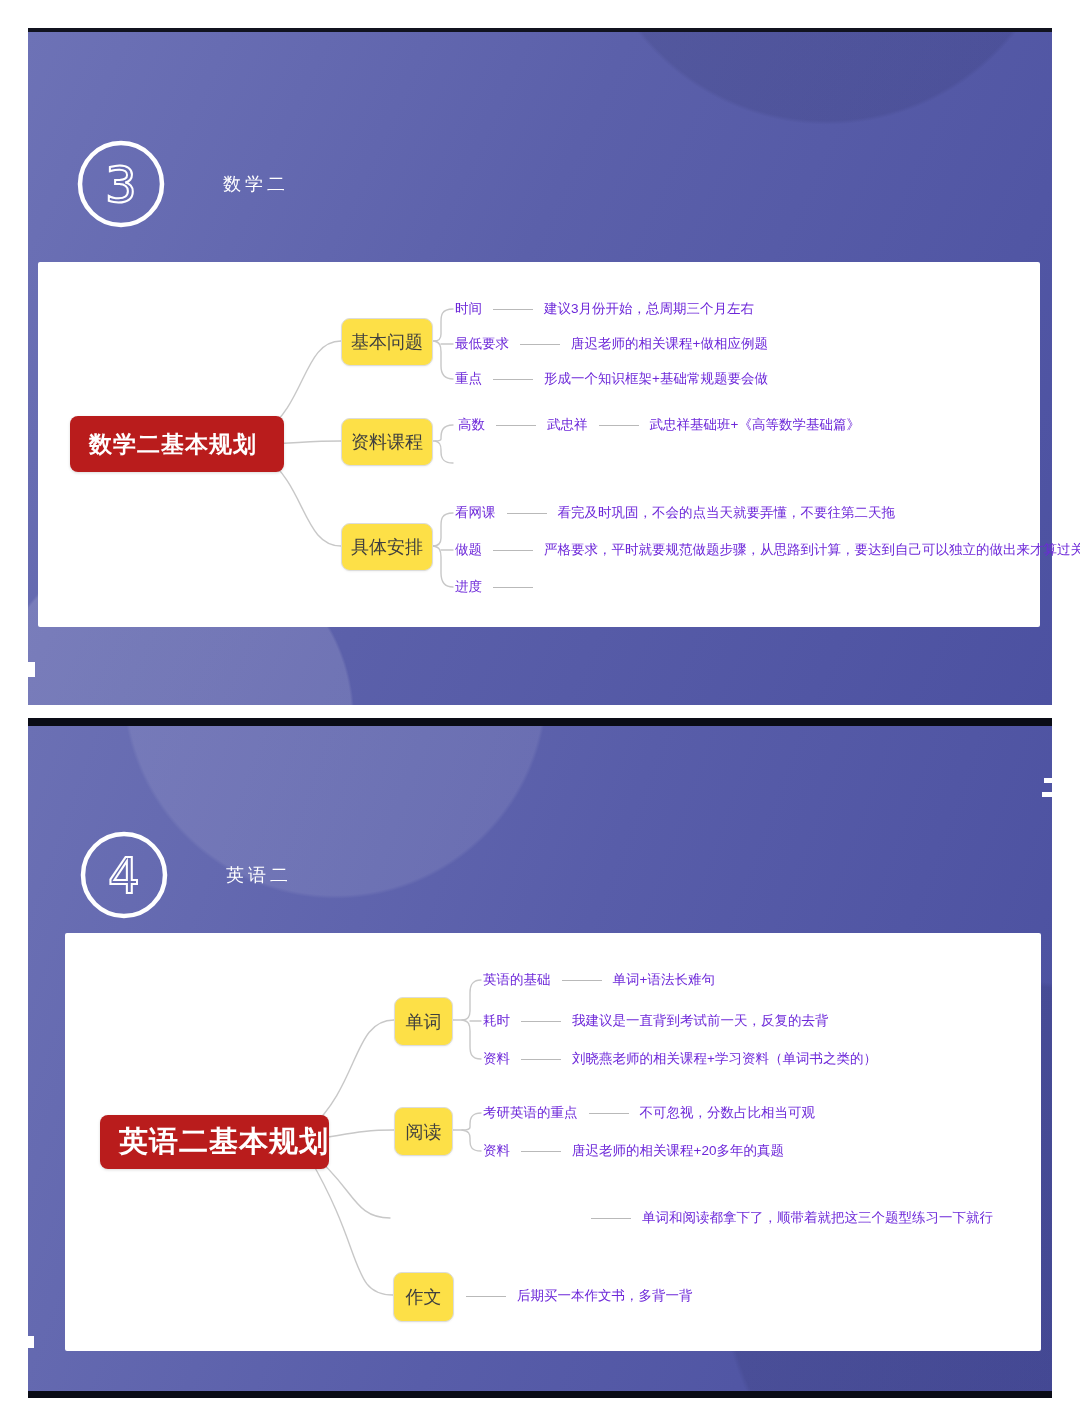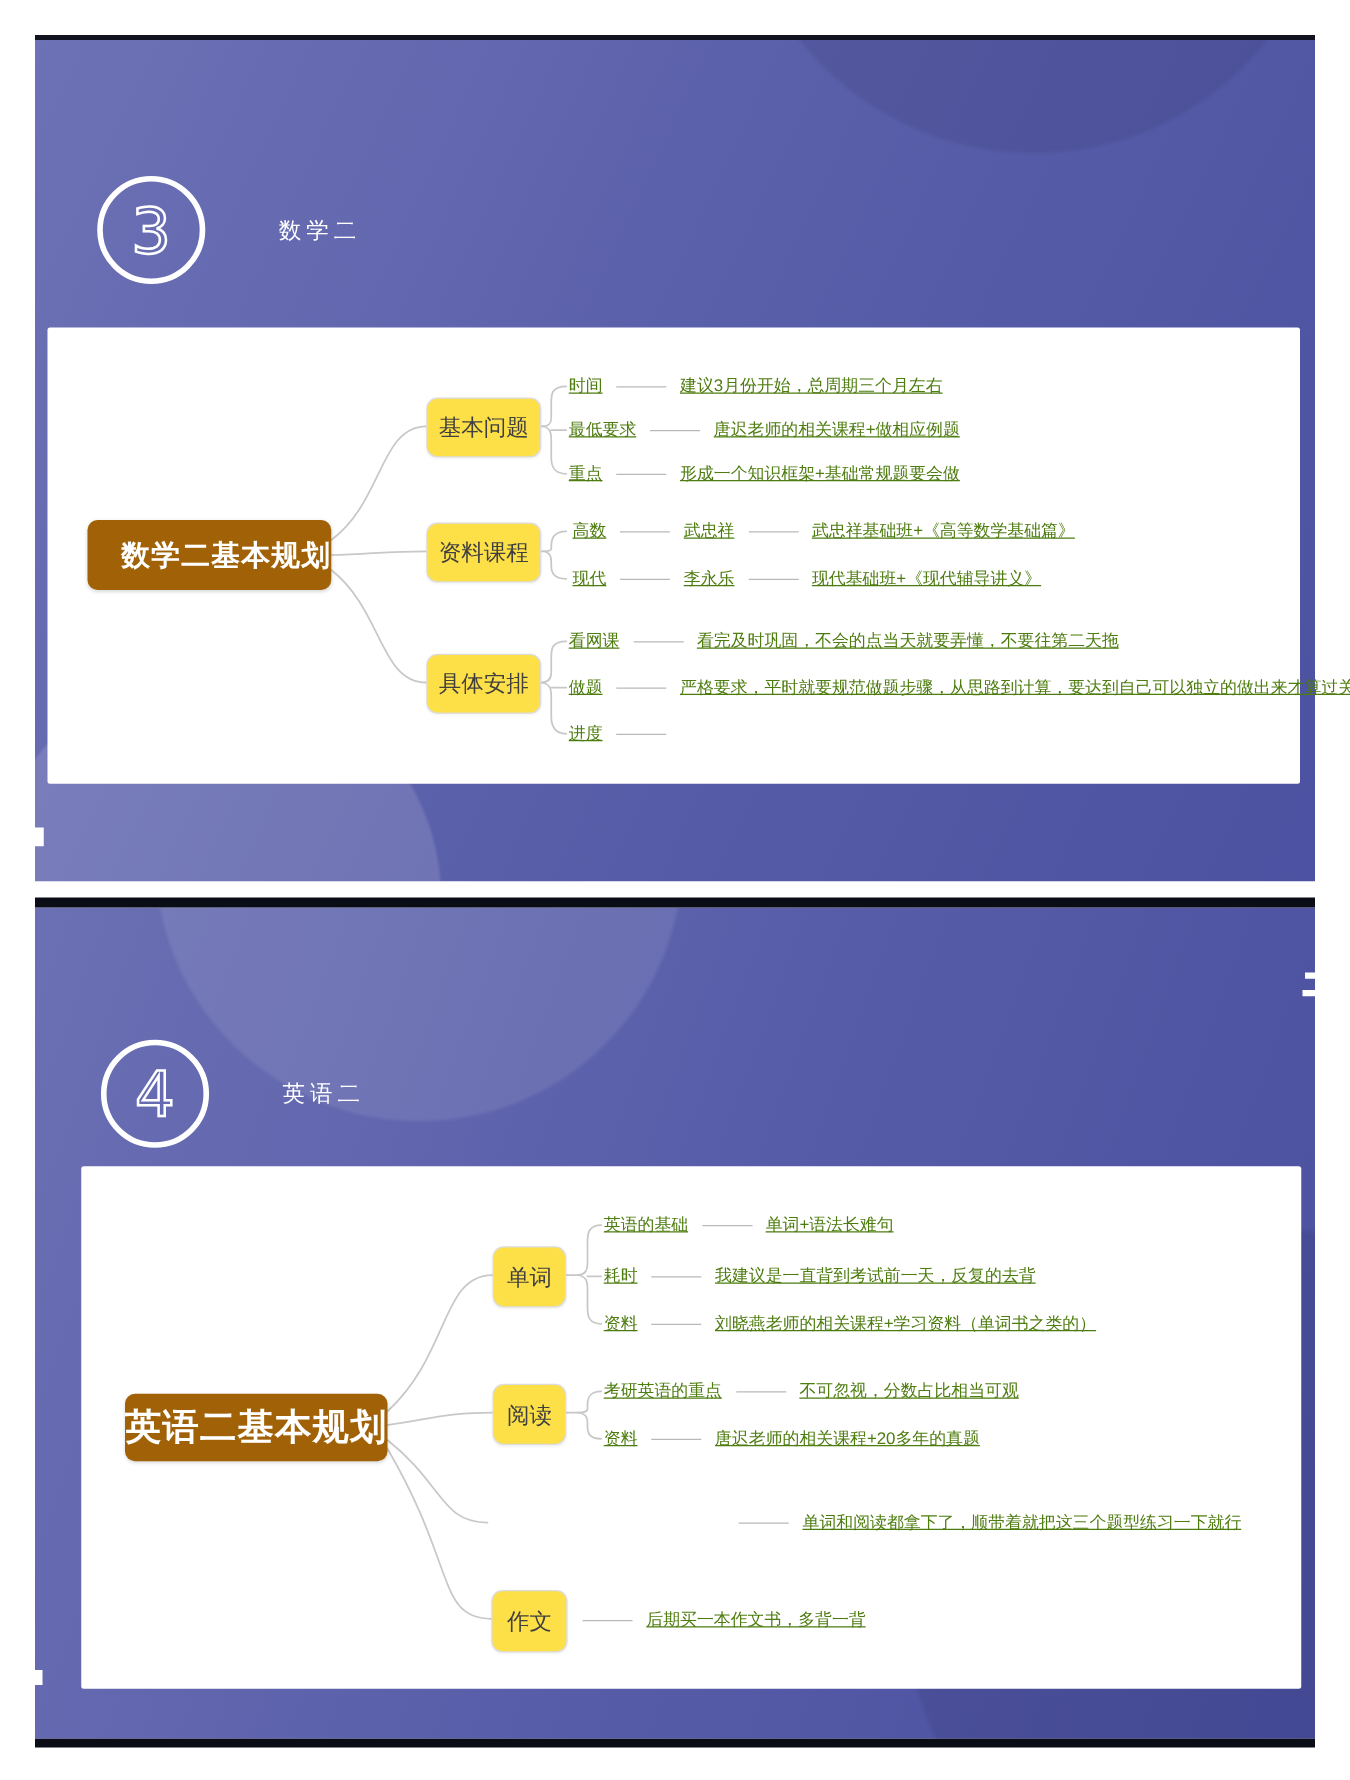--- a/index.html
+++ b/index.html
@@ -17,30 +17,30 @@
       radial-gradient(circle 520px at 96% 82%, rgba(22,24,64,0.12) 0 55%, transparent 56%),
       linear-gradient(110deg,#6b70b4 0%,#585da9 50%,#4a4f9f 100%);}
   .slide-header{position:absolute;display:flex;align-items:center;gap:56px;}
   .slide1 .slide-header{left:47px;top:106px;}
   .slide2 .slide-header{left:50px;top:103px;}
   .slide-title{color:#ffffff;font-size:18px;letter-spacing:4px;}
   .panel{position:absolute;background:#ffffff;border-radius:2px;}
   .panel1{left:10px;top:230px;width:1002px;height:365px;}
   .panel2{left:37px;top:207px;width:976px;height:418px;}
   .links{position:absolute;left:0;top:0;}
-  .gnode{position:absolute;background:#a16207;border-radius:8px;display:flex;align-items:center;
-         justify-content:flex-end;color:#ffffff;font-weight:bold;box-shadow:0 1px 3px rgba(0,0,0,0.15);}
+  .gnode{position:absolute;background:#b91c1c;border-radius:8px;display:flex;align-items:center;
+         justify-content:flex-start;color:#ffffff;font-weight:bold;box-shadow:0 1px 3px rgba(0,0,0,0.15);padding-left:19px;}
   .root1{left:32px;top:154px;width:195px;height:56px;font-size:23px;letter-spacing:1px;}
   .root2{left:35px;top:182px;width:210px;height:54px;font-size:29px;letter-spacing:1px;}
   .bnode{position:absolute;background:#fde047;border:1.5px solid #dcdcdc;border-radius:9px;
          display:flex;align-items:center;justify-content:center;color:#3f3f3f;font-size:18px;
          box-shadow:0 1px 2px rgba(0,0,0,0.05);white-space:nowrap;}
   .row{position:absolute;display:flex;align-items:center;white-space:nowrap;
        transform:translateY(-50%);}
-  .leaf-t{font-size:13.5px;color:#4d7c0f;text-decoration:underline;}
+  .leaf-t{font-size:13.5px;color:#6d28d9;}
   .dash{width:40px;border-top:1.5px solid #b9b9b9;margin:0 11px;}
   .artifact{position:absolute;background:#ffffff;}
 </style>
 </head>
 <body>
 
 <div class="canvas">
 
   <div class="slide slide1">
     <div class="slide-header">
@@ -96,27 +96,20 @@
         <span class="leaf-t">形成一个知识框架+基础常规题要会做</span>
       </div>
 
       <div class="row" style="left:420px;top:163px">
         <span class="leaf-t">高数</span>
         <span class="dash"></span>
         <span class="leaf-t">武忠祥</span>
         <span class="dash"></span>
         <span class="leaf-t">武忠祥基础班+《高等数学基础篇》</span>
       </div>
-      <div class="row" style="left:420px;top:201px">
-        <span class="leaf-t">现代</span>
-        <span class="dash"></span>
-        <span class="leaf-t">李永乐</span>
-        <span class="dash"></span>
-        <span class="leaf-t">现代基础班+《现代辅导讲义》</span>
-      </div>
 
       <div class="row" style="left:417px;top:251px">
         <span class="leaf-t">看网课</span>
         <span class="dash"></span>
         <span class="leaf-t">看完及时巩固，不会的点当天就要弄懂，不要往第二天拖</span>
       </div>
       <div class="row" style="left:417px;top:288px">
         <span class="leaf-t">做题</span>
         <span class="dash"></span>
         <span class="leaf-t">严格要求，平时就要规范做题步骤，从思路到计算，要达到自己可以独立的做出来才算过关</span>

